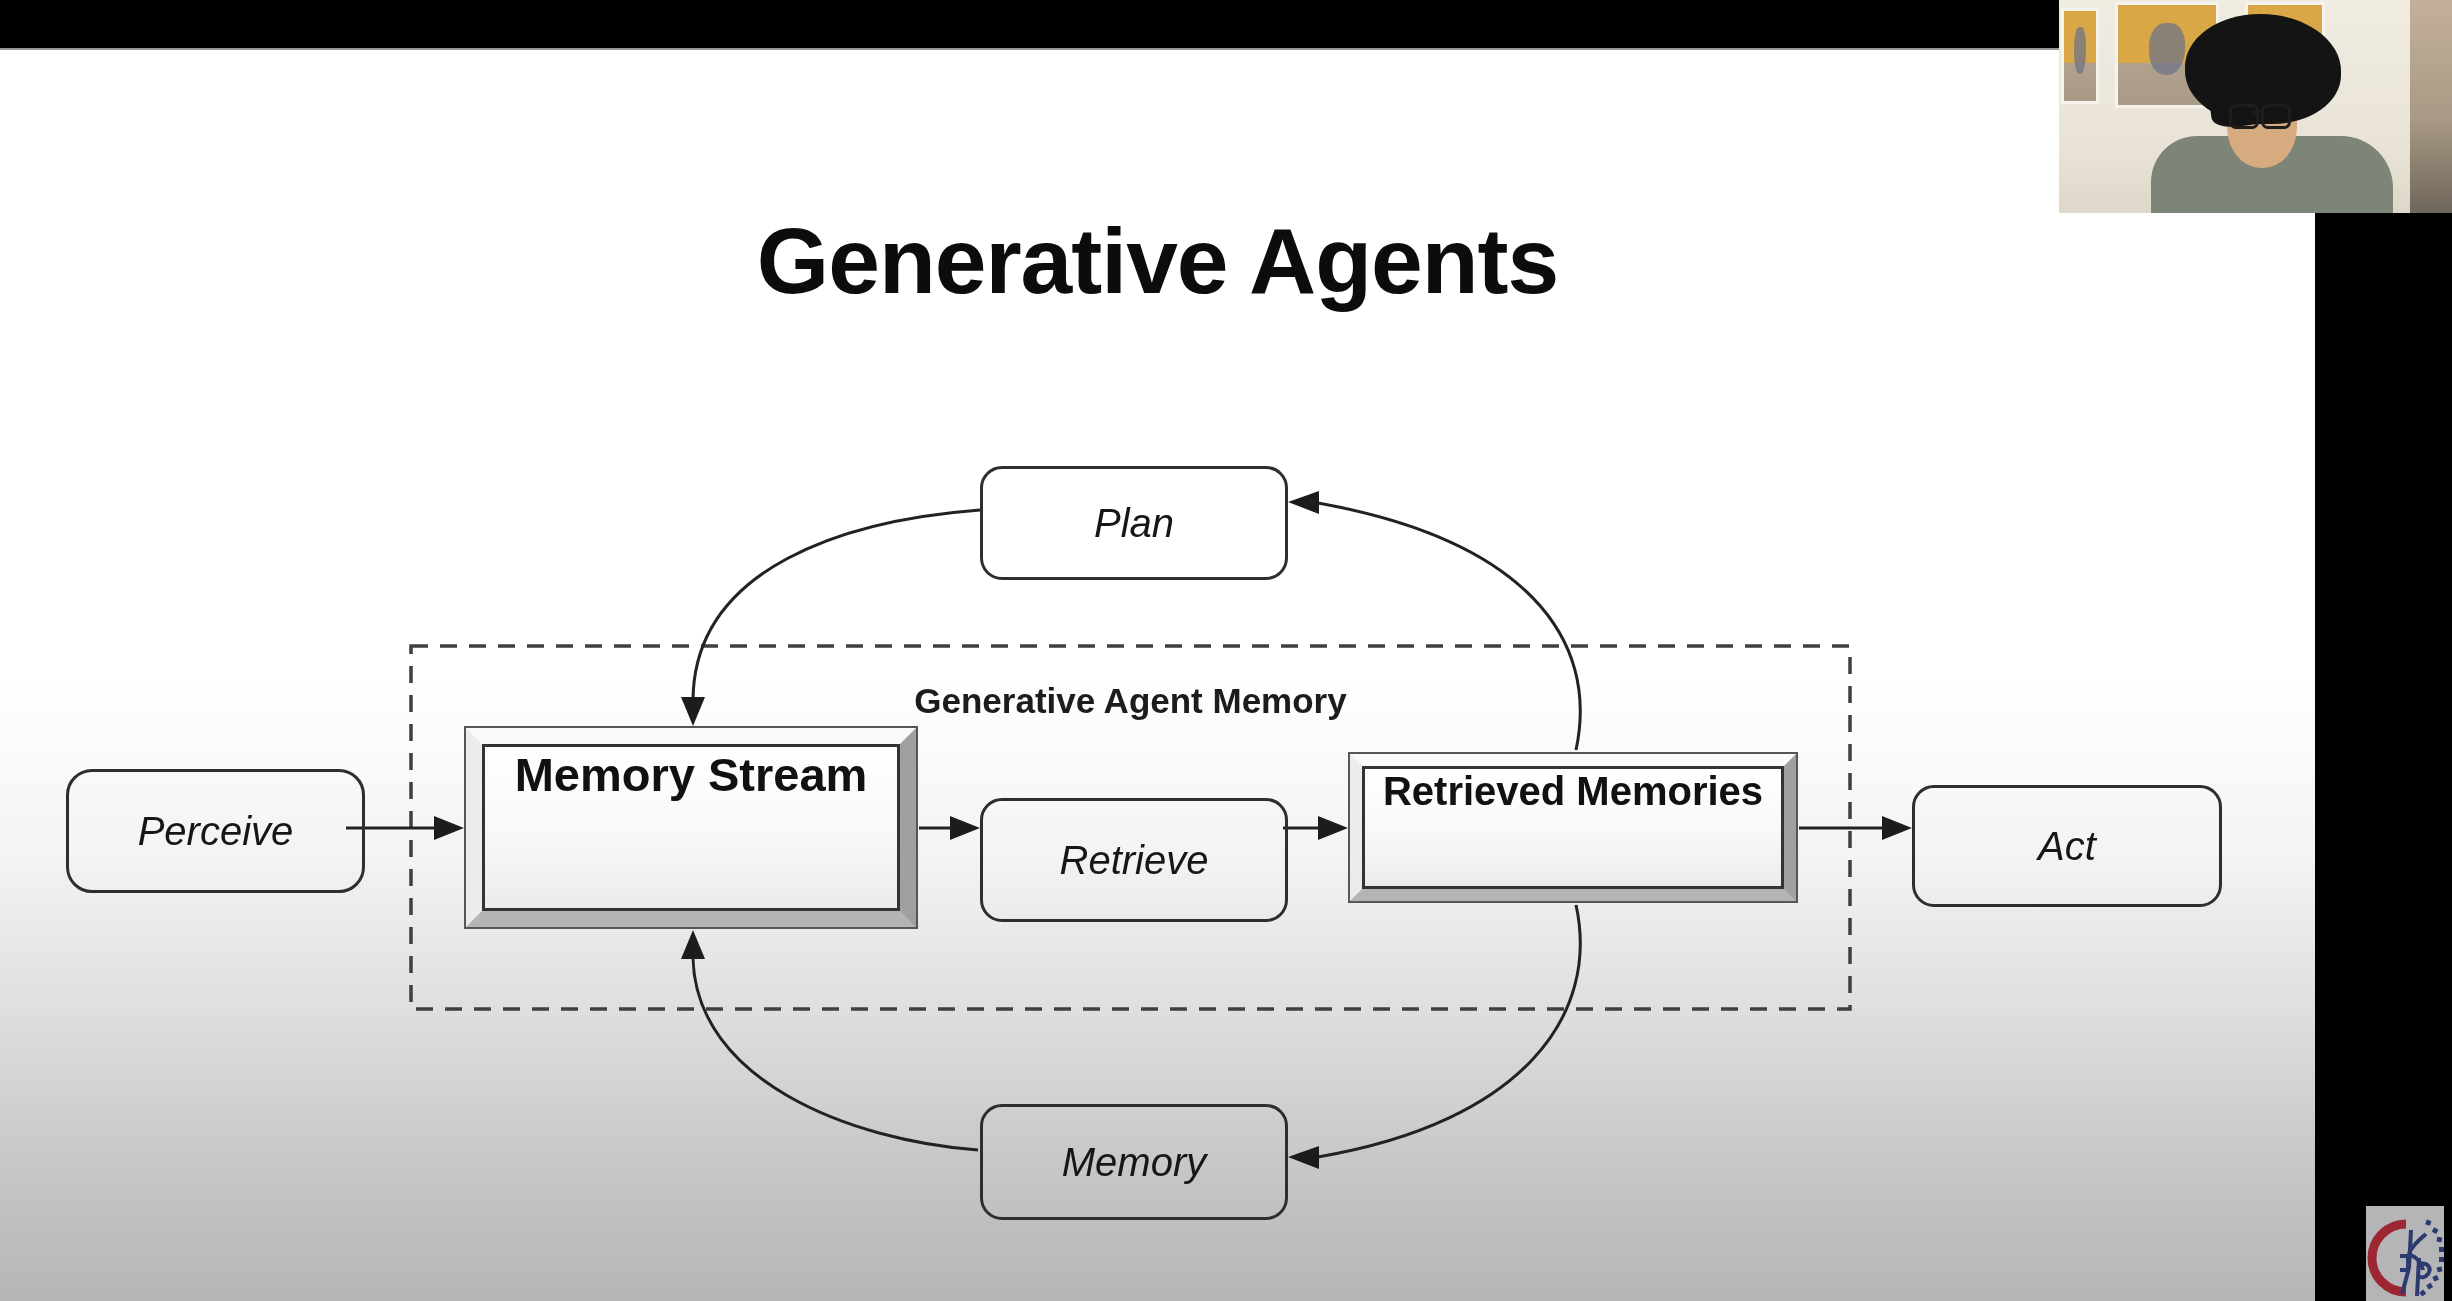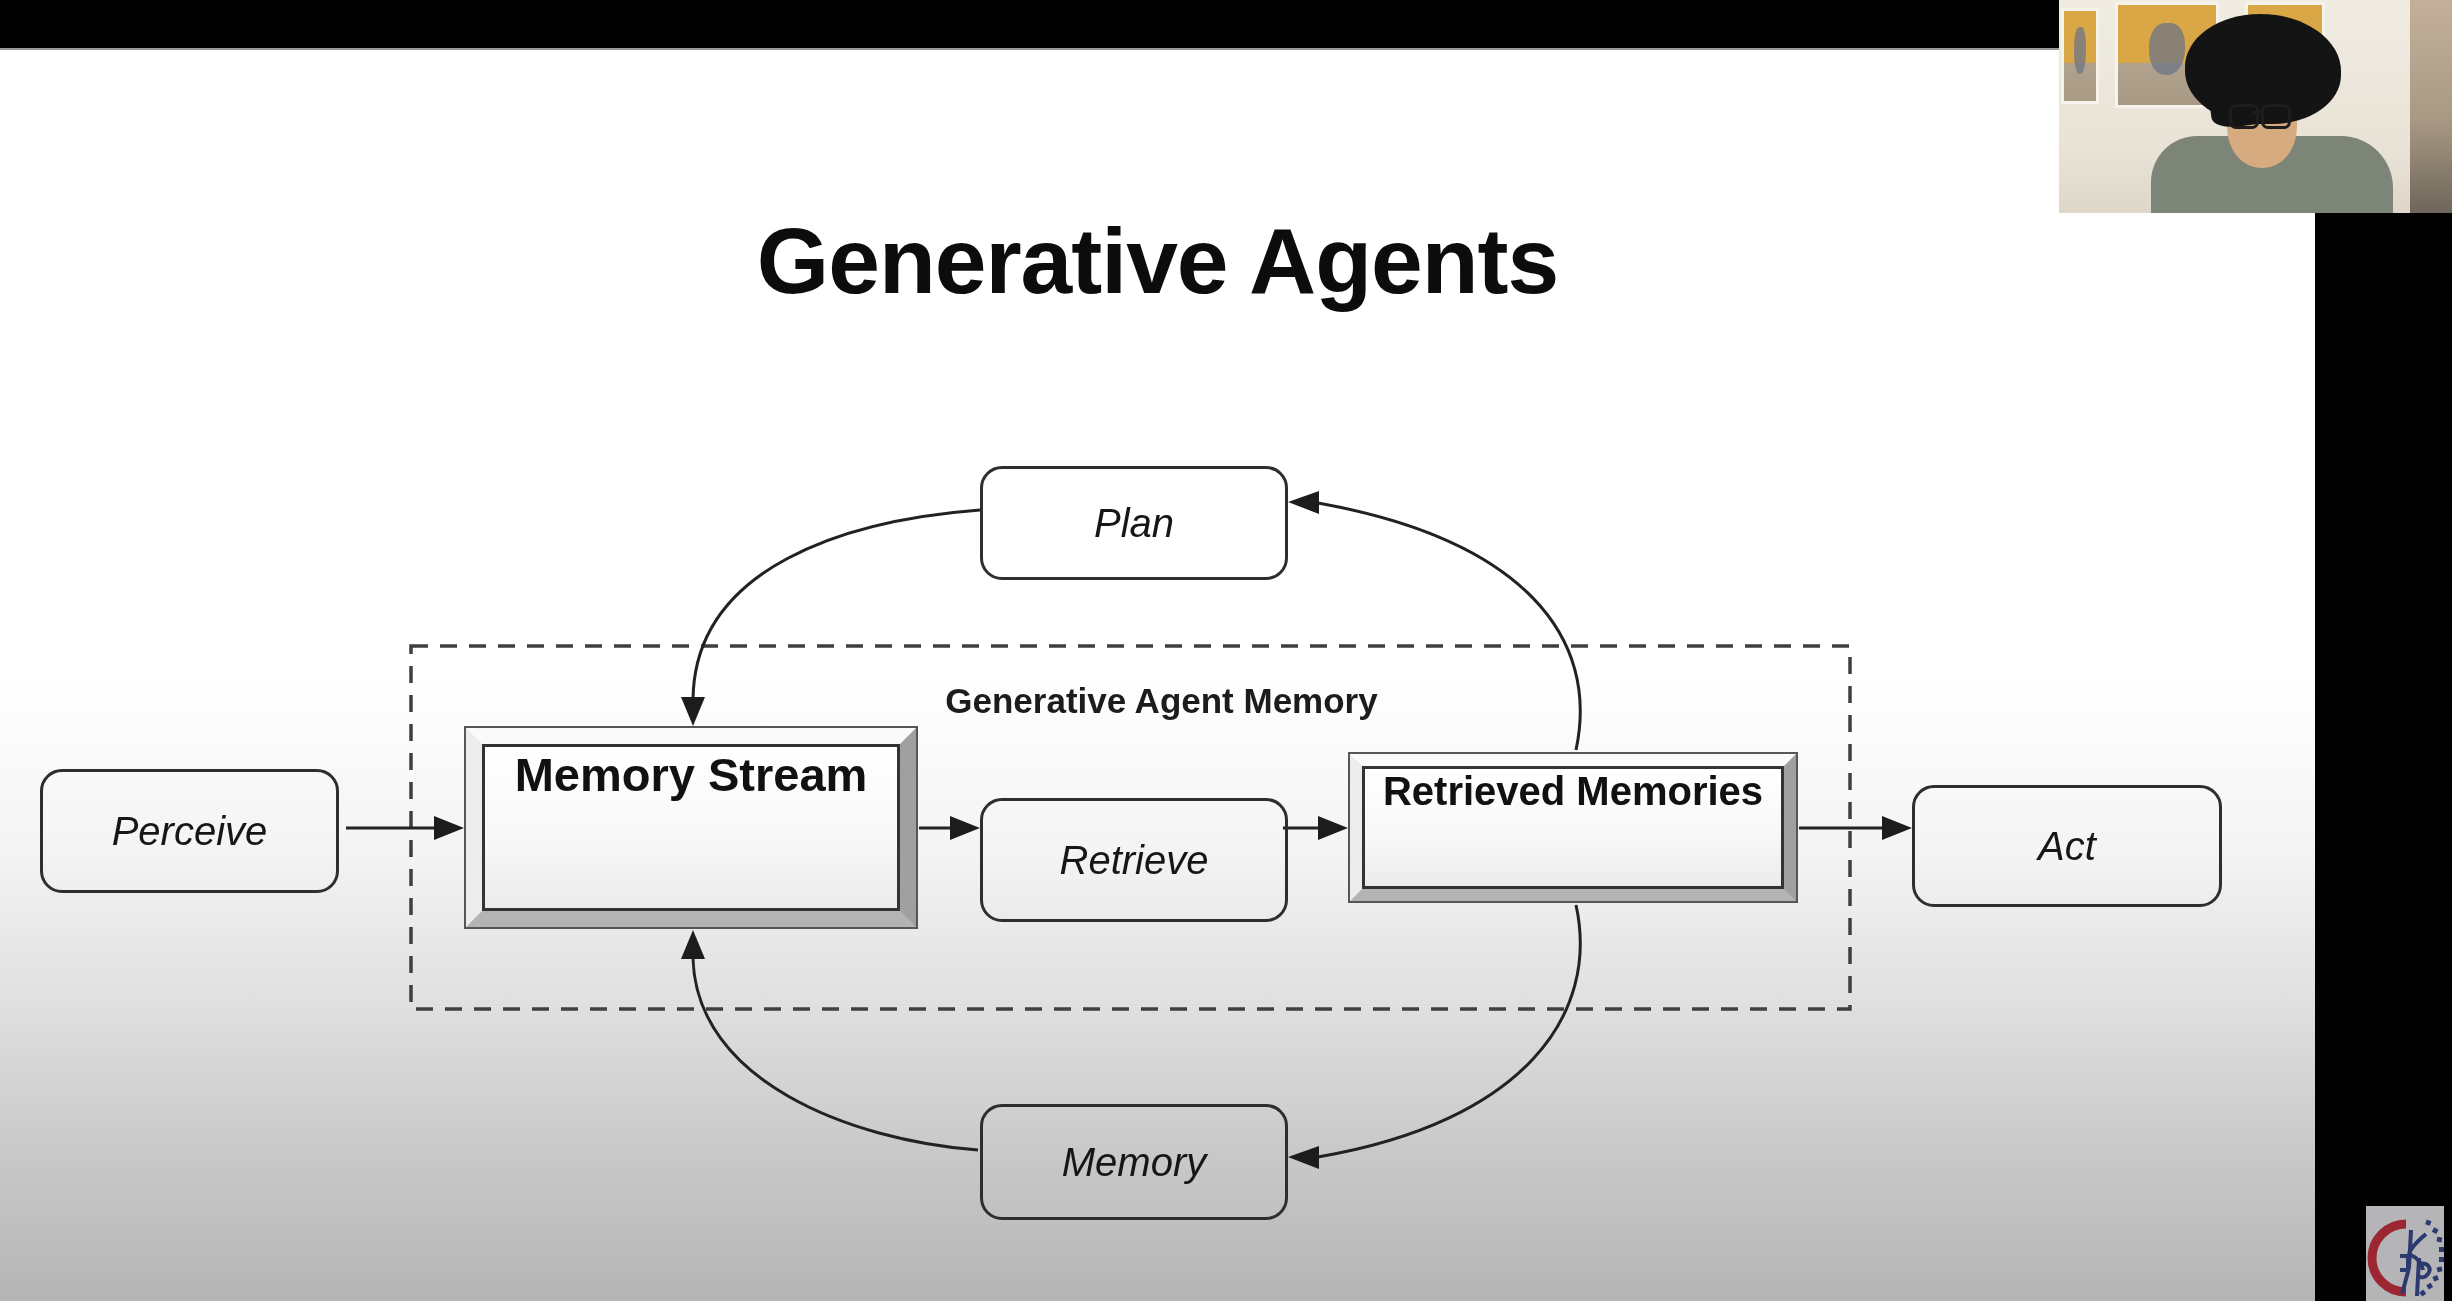--- a/index.html
+++ b/index.html
@@ -14,26 +14,26 @@
            border-bottom:2px solid #9a9a9a;z-index:5;}
   .right-bar{position:absolute;left:2315px;top:0;width:137px;height:1301px;background:#000;z-index:6;}
 
   .page-title{position:absolute;left:0;top:208px;width:2315px;text-align:center;
               font-size:93px;font-weight:bold;letter-spacing:-1px;color:#0c0c0c;z-index:2;}
 
   
   svg.wires{position:absolute;left:0;top:0;width:2452px;height:1301px;z-index:1;}
 
   .group-label{position:absolute;left:411px;top:681px;width:1439px;text-align:center;
-               font-size:35px;font-weight:bold;color:#1c1c1c;z-index:2;margin-left:31px;}
+               font-size:35px;font-weight:bold;color:#1c1c1c;z-index:2;}
 
   .node{position:absolute;display:flex;align-items:center;justify-content:center;
         border:3px solid #2e2e2e;border-radius:22px;background:transparent;
         font-style:italic;font-size:40px;color:#161616;z-index:3;}
-  .n-perceive{left:40px;top:769px;width:293px;height:118px;}
+  .n-perceive{left:66px;top:769px;width:293px;height:118px;border-radius:26px;}
   .n-plan{left:980px;top:446px;width:302px;height:108px;margin-top:20px;}
   .n-retrieve{left:980px;top:798px;width:302px;height:118px;}
   .n-act{left:1912px;top:769px;width:304px;height:116px;margin-top:16px;}
   .n-reflect{left:980px;top:1104px;width:302px;height:110px;}
 
   .node3d{position:absolute;z-index:3;border:2px solid #565656;box-sizing:border-box;}
   .bevel{width:100%;height:100%;box-sizing:border-box;border-style:solid;
          border-color:#fafafa #a0a0a0 #b4b4b4 #ececec;}
   .inner{width:100%;height:100%;box-sizing:border-box;border:3px solid #333;
          background:linear-gradient(180deg,#ffffff 0%,#f7f7f7 60%,#ebebeb 100%);

